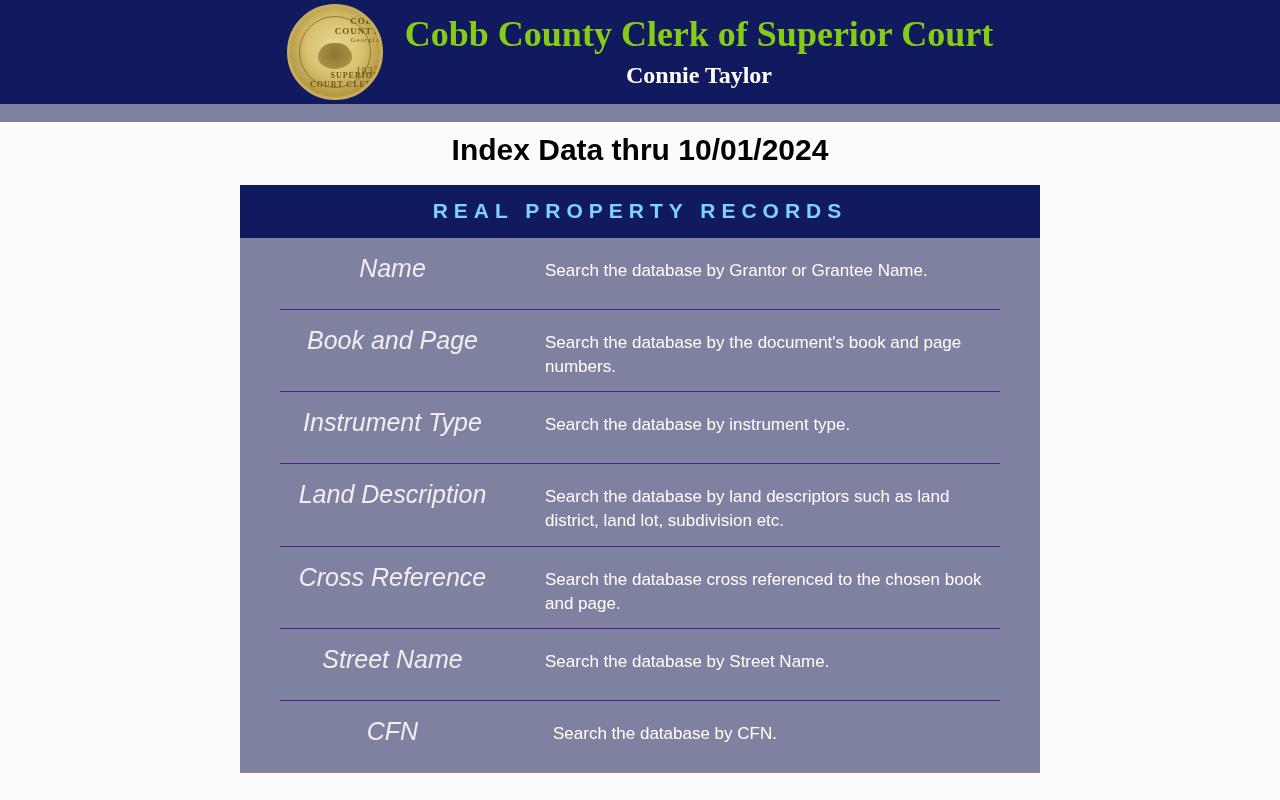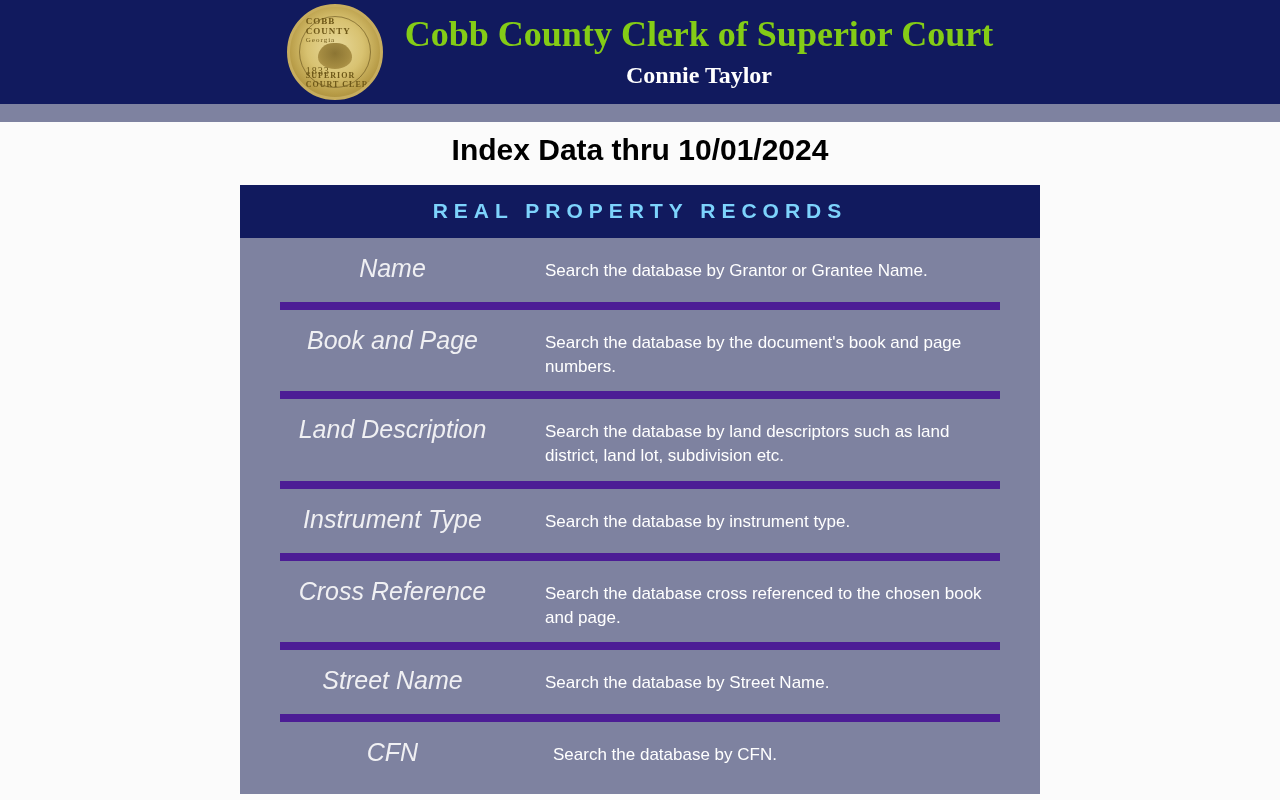--- a/index.html
+++ b/index.html
@@ -40,21 +40,21 @@
   .seal::before {
     content: "";
     position: absolute;
     inset: 9px;
     border-radius: 50%;
     border: 1px solid rgba(90,70,20,0.55);
   }
   .seal-top, .seal-bottom, .seal-mid, .seal-year {
     position: absolute;
     left: 16px; right: 0;
-    text-align: left;
+    text-align: right;
     color: #6d5718;
     font-family: "Liberation Serif", serif;
     letter-spacing: 1px;
   }
   .seal-top { top: 9px; font-size: 9px; font-weight: bold; }
   .seal-mid { top: 29px; font-size: 7px; }
   .seal-year { bottom: 21px; font-size: 10px; }
   .seal-bottom { bottom: 8px; font-size: 8px; font-weight: bold; }
   .seal-emblem {
     position: absolute;
@@ -109,21 +109,21 @@
     font-weight: bold;
     letter-spacing: 6px;
     padding: 14px 0 15px 0;
   }
   .panel-body {
     padding: 0 40px;
   }
   .row {
     display: flex;
     align-items: flex-start;
-    border-bottom: 8px solid #4c1d95;
+    border-bottom: 1px solid #4c1d95;
     padding: 14px 0 12px 0;
     min-height: 72px;
   }
   .row:last-child { border-bottom: none; gap: 8px; }
   .row-label {
     width: 225px;
     flex: 0 0 225px;
     text-align: center;
     color: #f0f0f3;
     font-size: 25px;
@@ -170,30 +170,30 @@
       <div class="row-label">Name</div>
       <div class="row-desc">Search the database by Grantor or Grantee Name.</div>
     </div>
 
     <div class="row">
       <div class="row-label">Book and Page</div>
       <div class="row-desc">Search the database by the document's book and page numbers.</div>
     </div>
 
     <div class="row">
+      <div class="row-label">Instrument Type</div>
+      <div class="row-desc">Search the database by instrument type.</div>
+    </div>
+
+    <div class="row">
       <div class="row-label">Land Description</div>
       <div class="row-desc">Search the database by land descriptors such as land district, land lot, subdivision etc.</div>
     </div>
 
     <div class="row">
-      <div class="row-label">Instrument Type</div>
-      <div class="row-desc">Search the database by instrument type.</div>
-    </div>
-
-    <div class="row">
       <div class="row-label">Cross Reference</div>
       <div class="row-desc">Search the database cross referenced to the chosen book and page.</div>
     </div>
 
     <div class="row">
       <div class="row-label">Street Name</div>
       <div class="row-desc">Search the database by Street Name.</div>
     </div>
 
     <div class="row">

